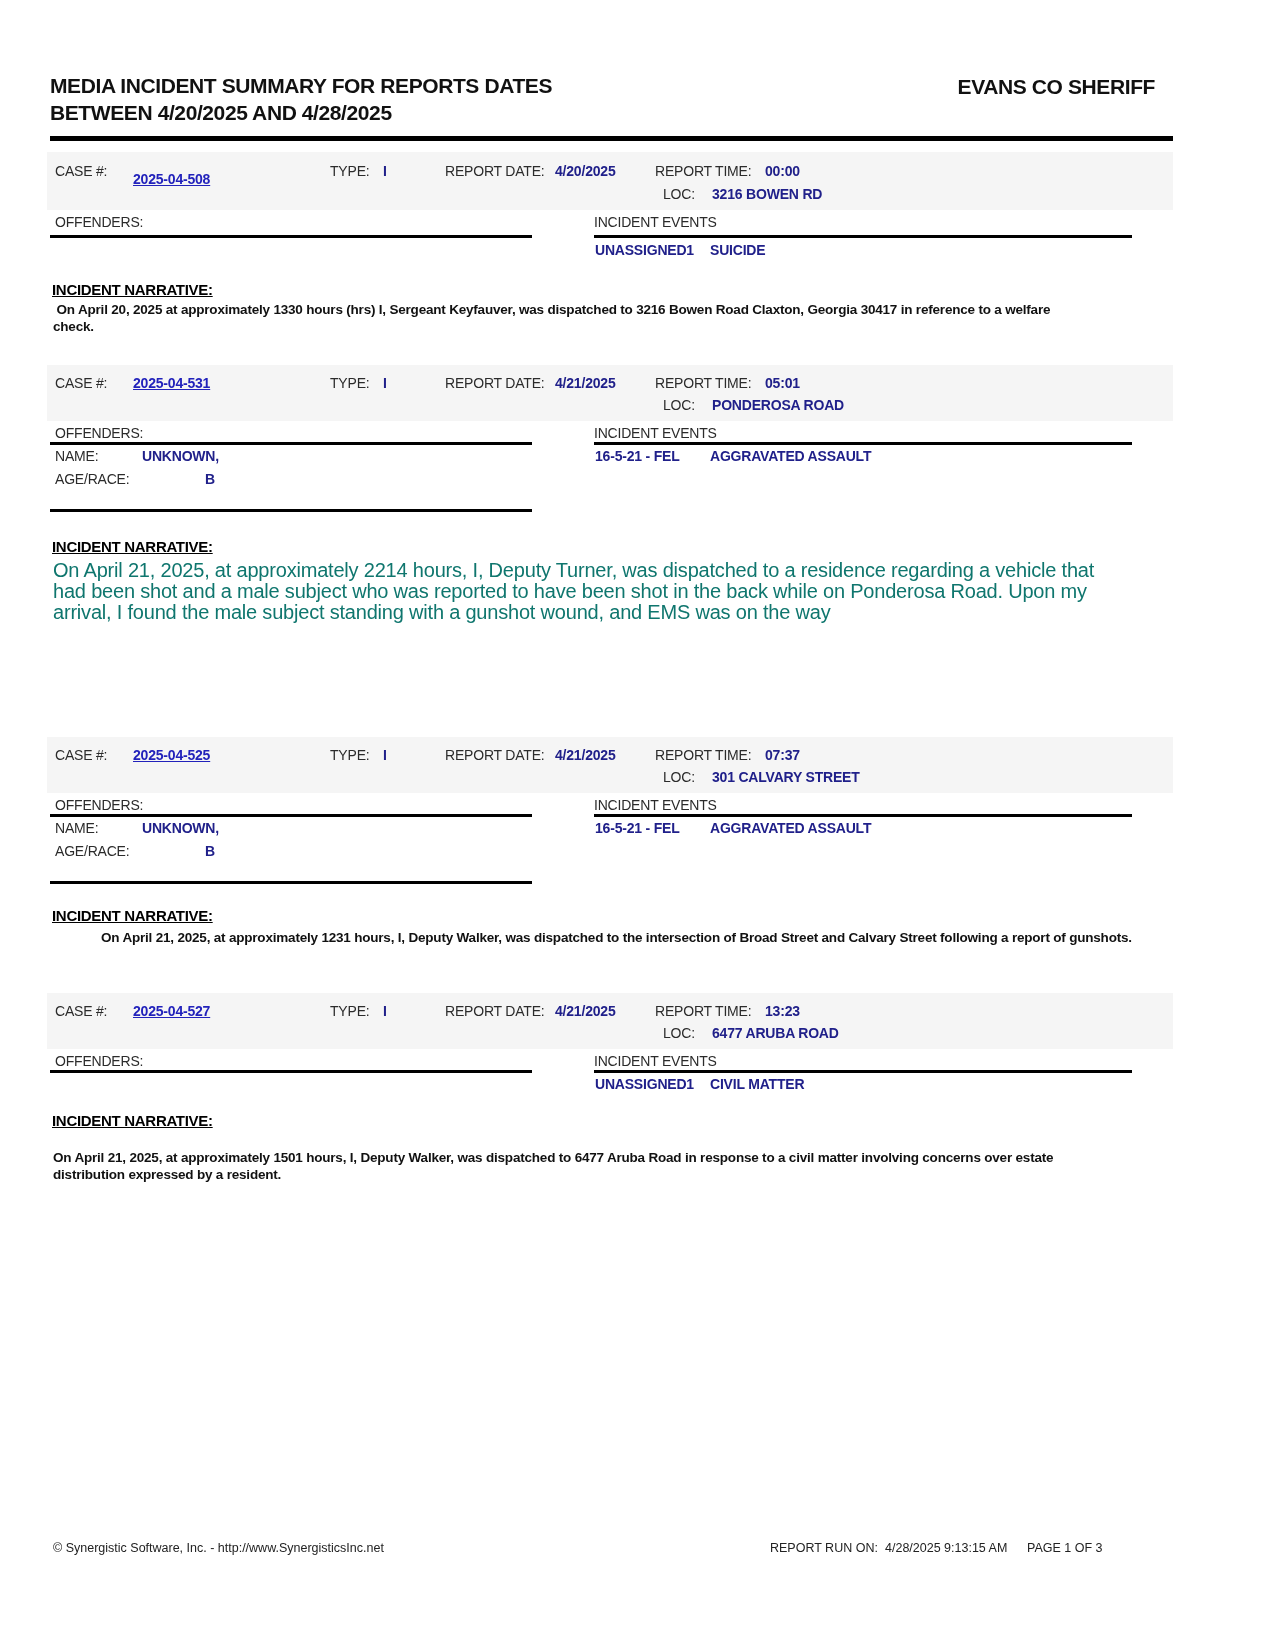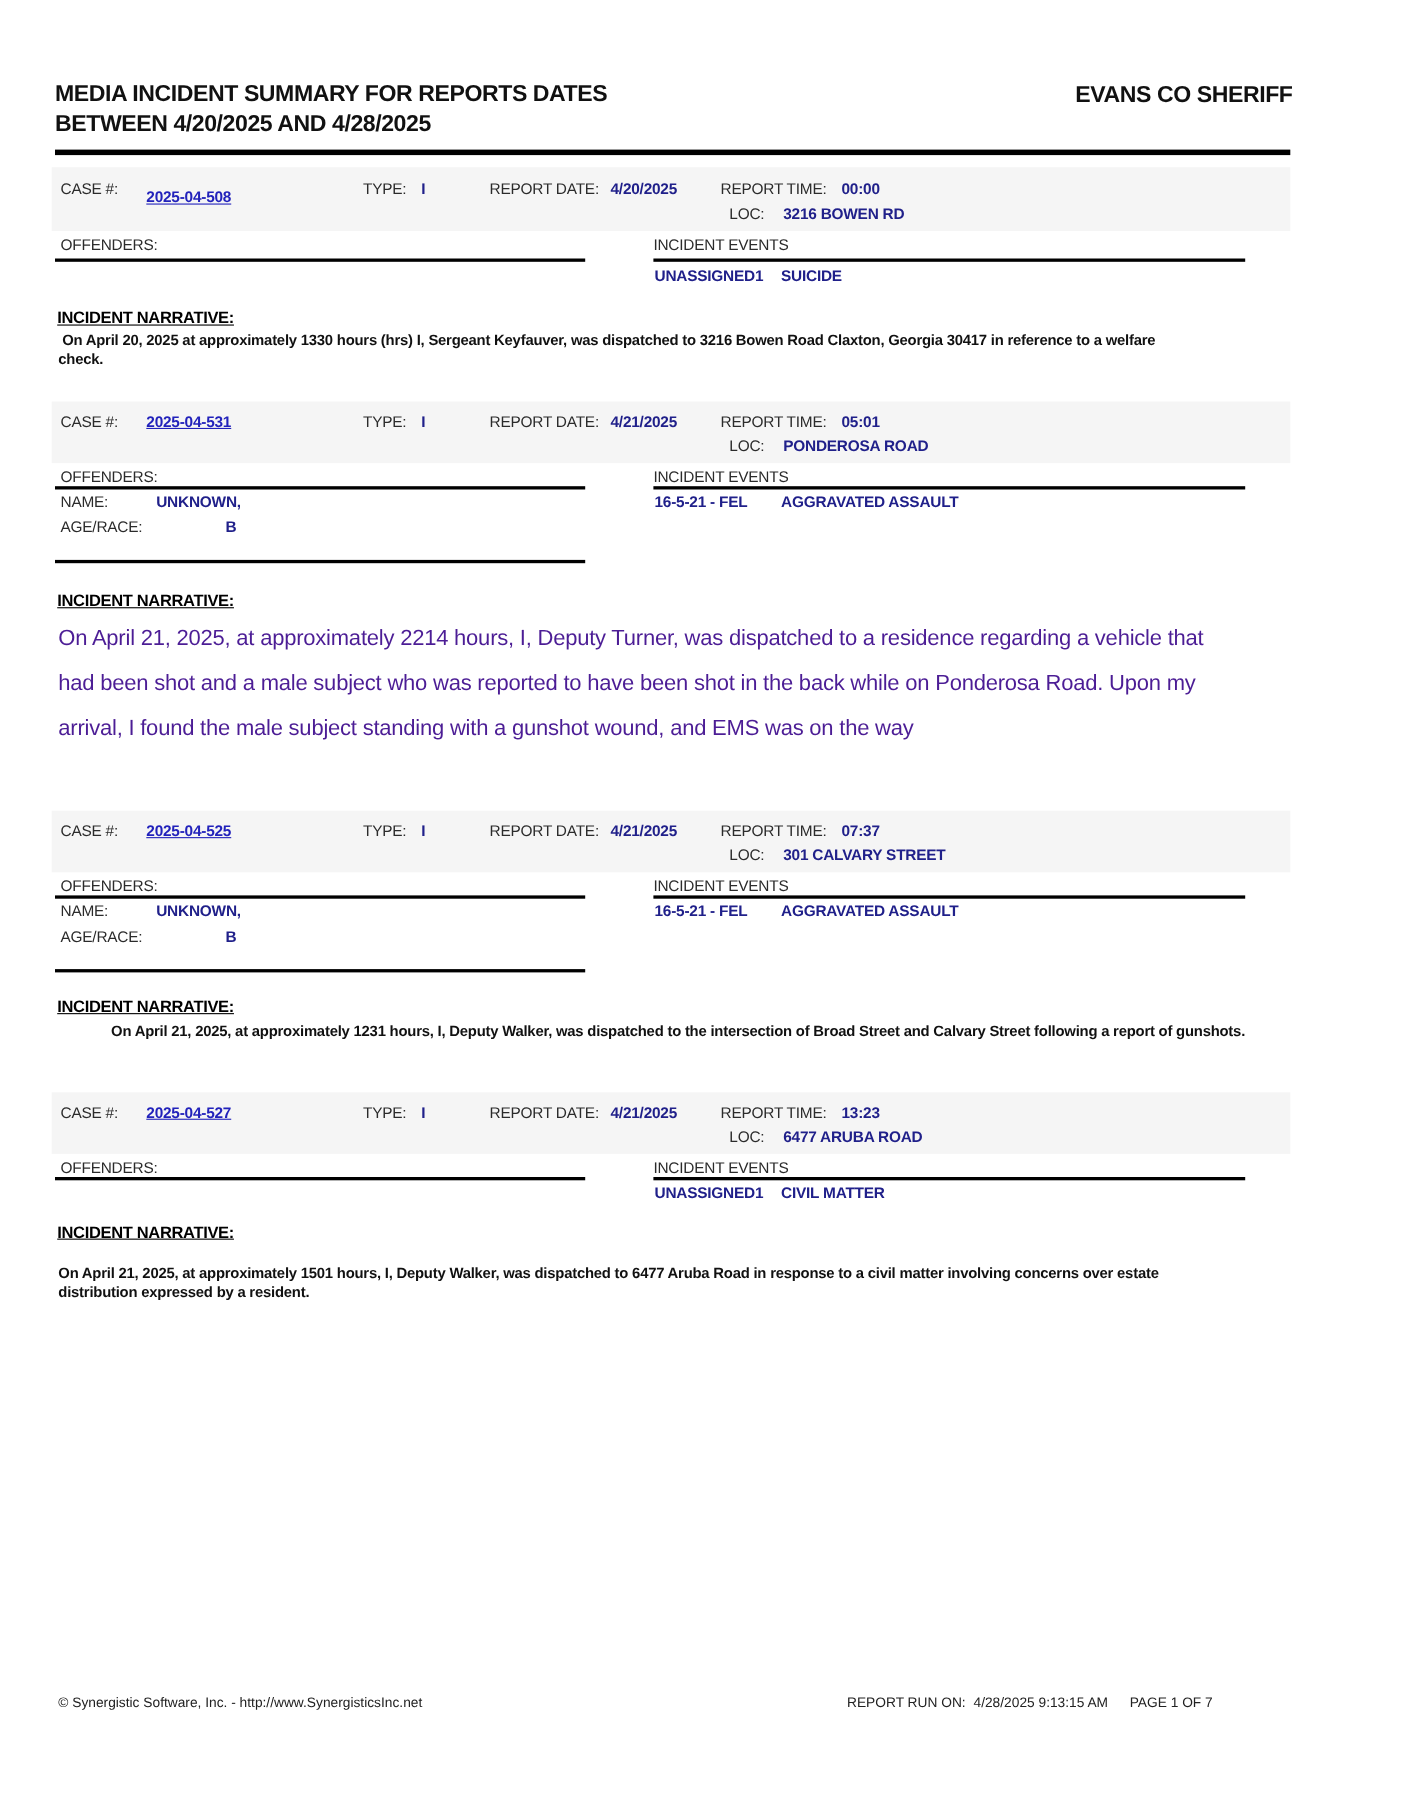--- a/index.html
+++ b/index.html
@@ -43,37 +43,37 @@
     text-decoration: underline; letter-spacing: -0.3px;
   }
   .nar-sm {
     position: absolute;
     font-size: 13.5px; font-weight: bold; color: #111;
     line-height: 17px; letter-spacing: -0.2px;
     white-space: pre-wrap;
   }
   .nar-lg {
     position: absolute;
-    font-size: 20px; font-weight: normal; color: #4c1d95;
-    line-height: 41px; letter-spacing: -0.2px;
+    font-size: 20px; font-weight: normal; color: #0f766e;
+    line-height: 21px; letter-spacing: -0.2px;
     white-space: pre-wrap;
   }
 
   .footer-txt { font-size: 12.5px; color: #222; }
 </style>
 </head>
 <body>
 
 <div class="page">
 
   <div class="abs title" style="left:50px; top:72px;">
     <div>MEDIA INCIDENT SUMMARY FOR REPORTS DATES</div>
     <div>BETWEEN 4/20/2025 AND 4/28/2025</div>
   </div>
-  <div class="abs agency" style="right:100px; top:75px;">EVANS CO SHERIFF</div>
+  <div class="abs agency" style="right:120px; top:75px;">EVANS CO SHERIFF</div>
   <div class="abs title-rule" style="left:50px; top:136px; width:1123px;"></div>
 
   <div class="band" style="top:152px; height:58px;"></div>
   <span class="abs lbl" style="left:55px; top:163px;">CASE #:</span>
   <span class="abs case-link" style="left:133px; top:171px;">2025-04-508</span>
   <span class="abs lbl" style="left:330px; top:163px;">TYPE:</span>
   <span class="abs val" style="left:383px; top:163px;">I</span>
   <span class="abs lbl" style="left:445px; top:163px;">REPORT DATE:</span>
   <span class="abs val" style="left:555px; top:163px;">4/20/2025</span>
   <span class="abs lbl" style="left:655px; top:163px;">REPORT TIME:</span>
@@ -155,15 +155,15 @@
   <span class="abs sec-lbl" style="left:594px; top:1053px;">INCIDENT EVENTS</span>
   <div class="hline" style="left:594px; top:1070px; width:538px;"></div>
   <span class="abs val" style="left:595px; top:1076px;">UNASSIGNED1</span>
   <span class="abs val" style="left:710px; top:1076px;">CIVIL MATTER</span>
   <span class="abs nar-head" style="left:52px; top:1112px;">INCIDENT NARRATIVE:</span>
   <div class="nar-sm" style="left:53px; top:1149px; width:1032px;">On April 21, 2025, at approximately 1501 hours, I, Deputy Walker, was dispatched to 6477 Aruba Road in response to a civil matter involving concerns over estate distribution expressed by a resident.</div>
 
   <span class="abs footer-txt" style="left:53px; top:1541px;">© Synergistic Software, Inc.  -  http://www.SynergisticsInc.net</span>
   <span class="abs footer-txt" style="left:770px; top:1541px;">REPORT RUN ON:</span>
   <span class="abs footer-txt" style="left:885px; top:1541px;">4/28/2025 9:13:15 AM</span>
-  <span class="abs footer-txt" style="left:1027px; top:1541px;">PAGE 1 OF 7</span>
+  <span class="abs footer-txt" style="left:1027px; top:1541px;">PAGE 1 OF 3</span>
 
 </div>
 
 </body></html>

